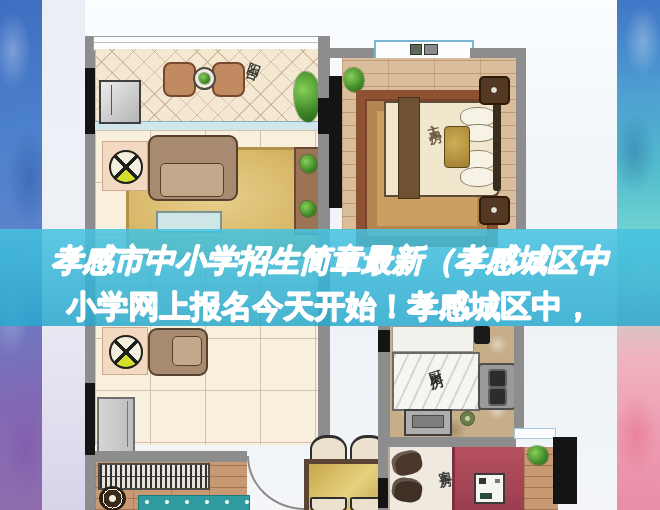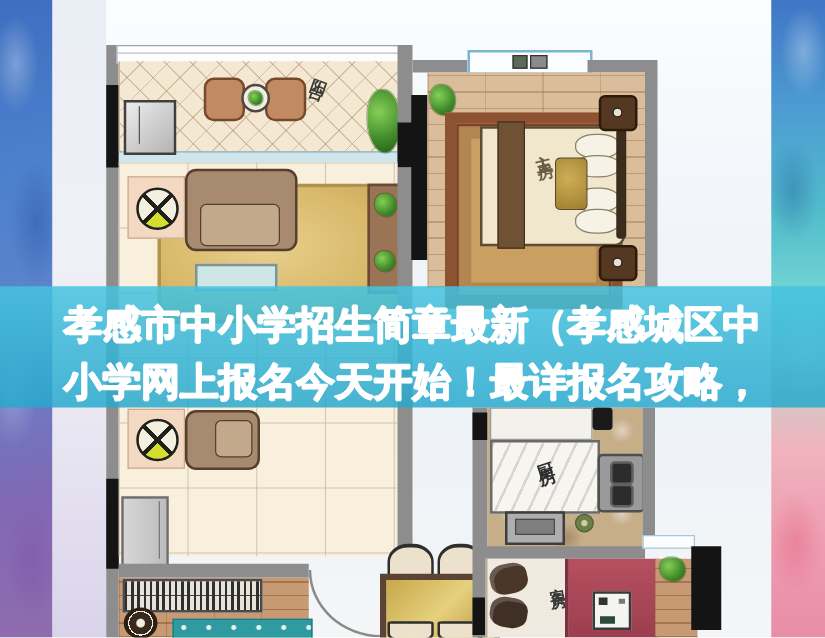--- a/index.html
+++ b/index.html
@@ -200,15 +200,15 @@
 <div class="abs" style="left:474px;top:473px;width:27px;height:27px;background:#f4f4f0;border:2px solid #3a3a3a;">
   <div style="position:absolute;left:3px;top:3px;width:7px;height:6px;background:#333;"></div>
   <div style="position:absolute;right:3px;top:4px;width:5px;height:4px;background:#777;"></div>
   <div style="position:absolute;left:4px;bottom:3px;width:12px;height:6px;background:#2a4a3a;"></div>
 </div>
 <div class="abs floor-wood2" style="left:524px;top:447px;width:34px;height:63px;"></div>
 <div class="abs plant" style="left:528px;top:446px;width:20px;height:19px;"></div>
 <div class="abs wall-dark" style="left:553px;top:437px;width:24px;height:67px;"></div>
 
 <div class="abs band">
-  <div class="line" style="margin-top:8px;">孝感市中小学招生简章最新（孝感城区中</div>
-  <div class="line">小学网上报名今天开始！最详报名攻略，</div>
+  <div class="line" style="margin-top:8px;font-style:italic;">孝感市中小学招生简章最新（孝感城区中</div>
+  <div class="line">小学网上报名今天开始！孝感城区中，</div>
 </div>
 
 </body></html>

